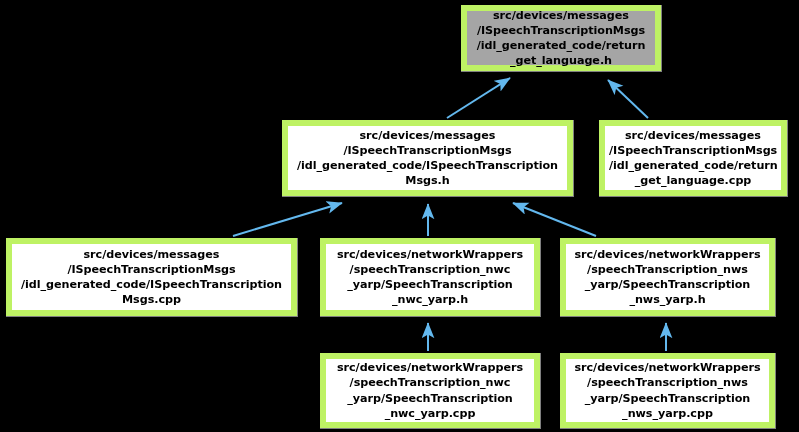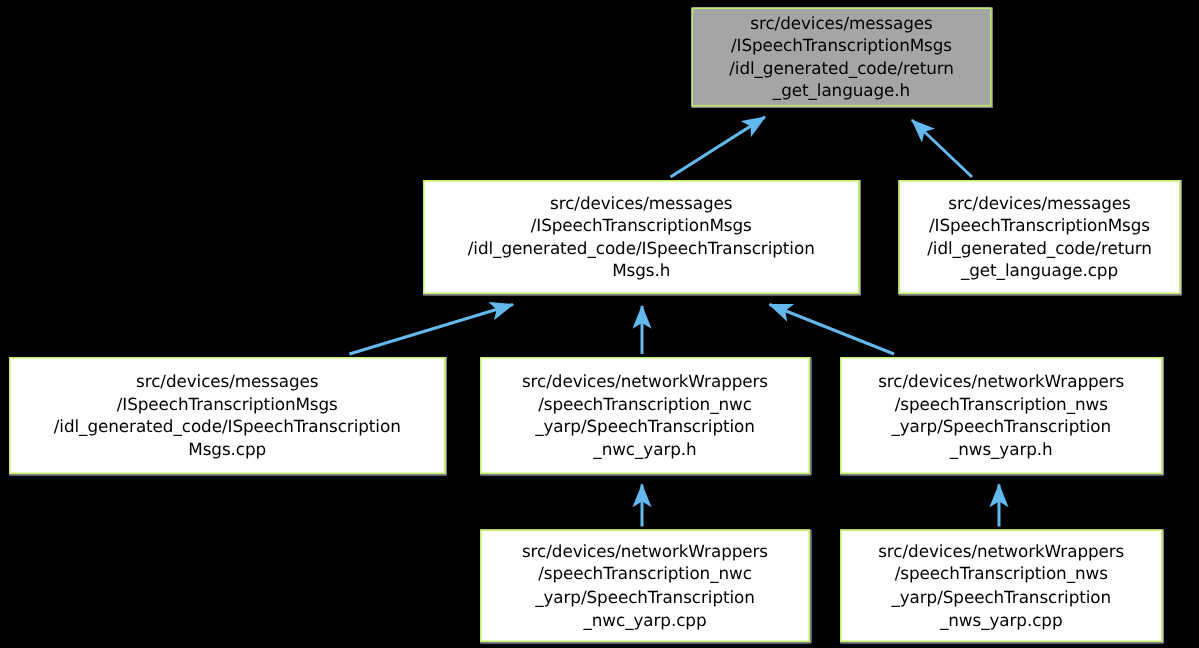--- a/index.html
+++ b/index.html
@@ -19,32 +19,33 @@
     position: absolute;
     left: 0;
     top: 0;
     width: 799px;
     height: 432px;
     pointer-events: none;
   }
   .node {
     position: absolute;
     box-sizing: border-box;
-    border: 1px solid #bef264;
+    border: 6px solid #bef264;
     display: flex;
     align-items: center;
     justify-content: center;
     text-align: center;
     color: #000000;
     font-size: 11.2px;
     line-height: 15.2px;
     letter-spacing: -0.05px;
     white-space: pre-line;
     padding: 0 4px;
     box-shadow: 1px 1px 0 0 #808080, 1px 0 0 0 #808080, 0 1px 0 0 #808080;
+    font-weight: bold;
   }
   .node-white {
     background: #ffffff;
   }
   .node-current {
     background: #a5a5a5;
   }
   .node-label {
     display: block;
     width: 100%;

